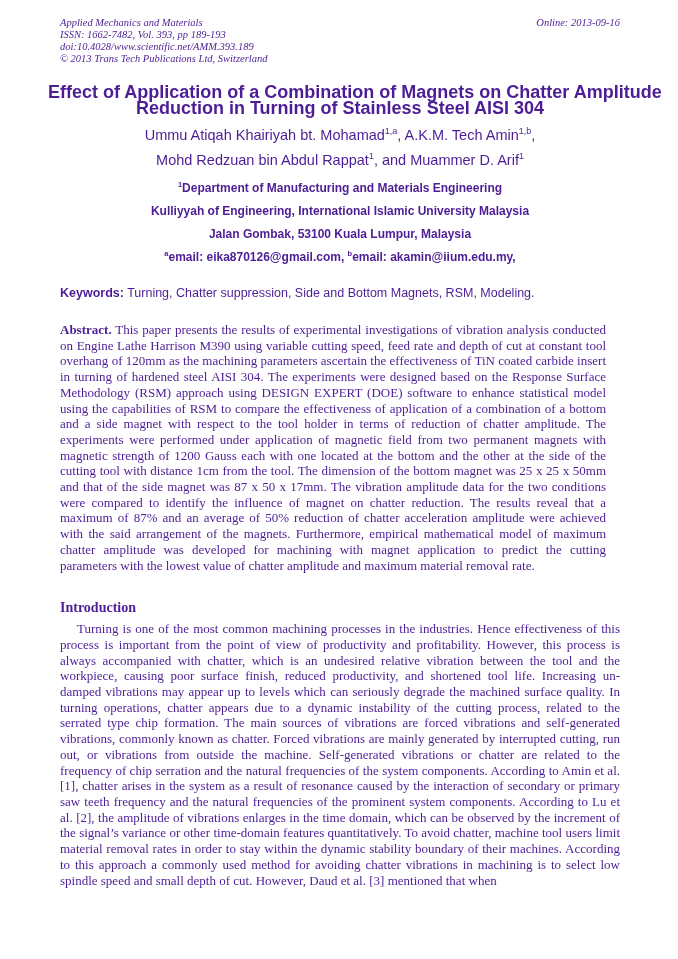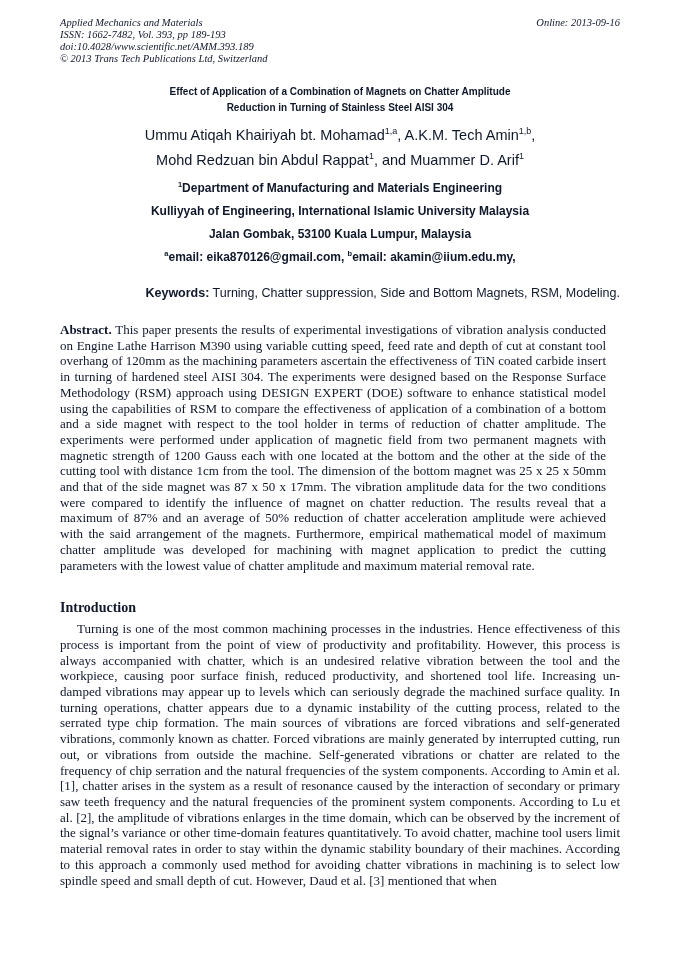--- a/index.html
+++ b/index.html
@@ -1,44 +1,44 @@
 <!DOCTYPE html>
 <html lang="en"><head>
 <meta charset="utf-8">
 <style>
   html,body{margin:0;padding:0;background:#ffffff;}
   .page{
     width:678px;height:959px;box-sizing:border-box;
-    background:#ffffff;color:#0f172a;
+    background:#ffffff;color:#4c1d95;
     padding:17px 58px 0 60px;
     font-family:"Liberation Serif", serif;
     overflow:hidden;position:relative;
   }
   
   .hdr{display:flex;justify-content:space-between;align-items:flex-start;
        font-style:italic;font-size:10.5px;line-height:12px;}
   .hdr-left div{white-space:nowrap;}
   .hdr-right{white-space:nowrap;}
   
   .title{margin:19px -12px 0 -12px;text-align:center;
          font-family:"Liberation Sans", sans-serif;font-weight:bold;
-         font-size:10px;line-height:16px;}
+         font-size:18px;line-height:16px;}
   .title .tline{display:block;white-space:nowrap;}
   
   .authors{margin-top:7px;text-align:center;
            font-family:"Liberation Sans", sans-serif;font-size:14.5px;}
   .author-line{line-height:25px;white-space:nowrap;}
   sup{font-size:62%;line-height:0;}
   
   .affil{margin-top:4px;text-align:center;
          font-family:"Liberation Sans", sans-serif;font-size:12px;line-height:23px;font-weight:bold;}
   .affil div{white-space:nowrap;}
   
   .keywords{margin-top:17px;font-family:"Liberation Sans", sans-serif;
-            font-size:12.5px;line-height:15px;text-align:right;}
+            font-size:12.5px;line-height:15px;}
   .bold{font-weight:bold;}
   
   .abstract{margin:21px 14px 0 0;font-size:13px;line-height:15.7px;text-align:justify;}
   .section-heading{margin:28px 0 0 0;font-size:14px;line-height:14px;font-weight:bold;
                    font-family:"Liberation Serif", serif;}
   .intro{margin:6px 0 0 0;font-size:13px;line-height:15.7px;text-align:justify;
          text-indent:17px;}
 </style>
 </head>
 <body>

